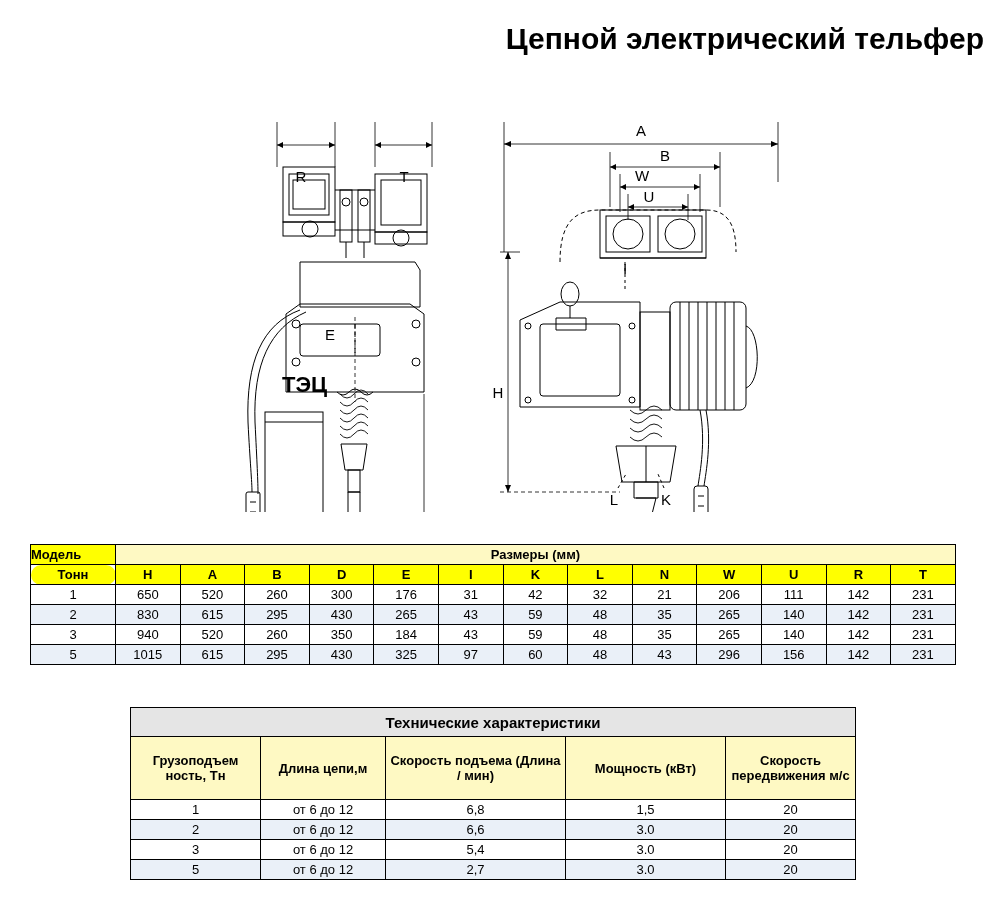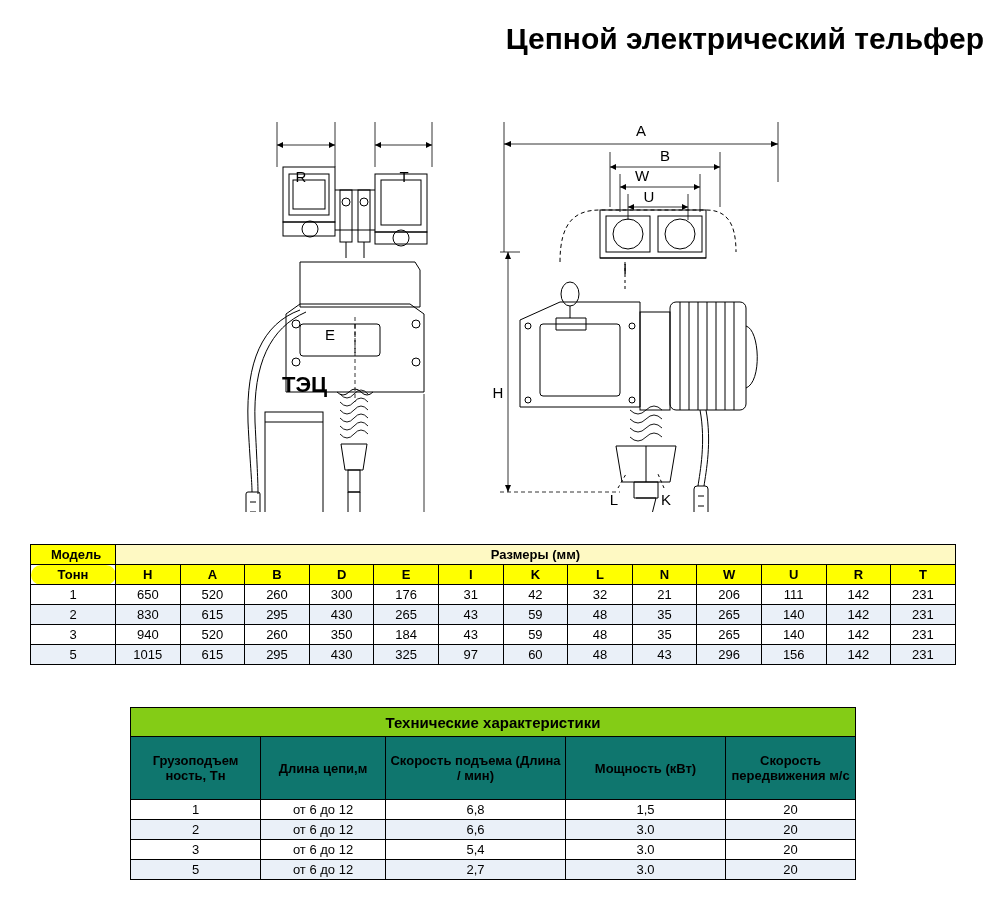--- a/index.html
+++ b/index.html
@@ -66,21 +66,21 @@
   }
   .dim-table .hdr-yellow {
     background: #fef9c3;
     font-weight: bold;
     font-size: 13px;
   }
   .dim-table .model-cell {
     background: #ffff00;
     font-weight: bold;
     text-align: left;
-    padding-left: 20px;
+    padding-left: 0;
   }
   .dim-table .sub-head {
     background: #ffff00;
     font-weight: bold;
   }
   .dim-table .tonn-cell {
     background: #ffff00;
     font-weight: bold;
     border-radius: 10px;
   }
@@ -95,27 +95,27 @@
     table-layout: fixed;
   }
   .tech-table td, .tech-table th {
     border: 1px solid #000;
     text-align: center;
     font-size: 13px;
     padding: 0;
     height: 19px;
   }
   .tech-table .tech-title {
-    background: #84cc16;
+    background: #e5e5e5;
     font-weight: bold;
     font-size: 15px;
     height: 28px;
   }
   .tech-table .tech-head {
-    background: #0f766e;
+    background: #fef9c3;
     font-weight: bold;
     font-size: 13px;
     height: 58px;
     line-height: 15px;
     padding: 2px;
   }
 </style>
 </head>
 <body>
 

